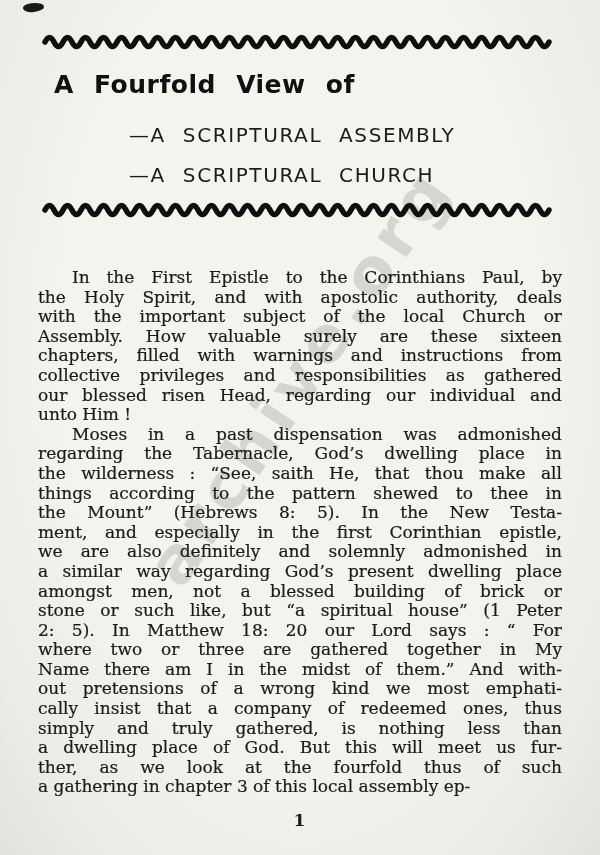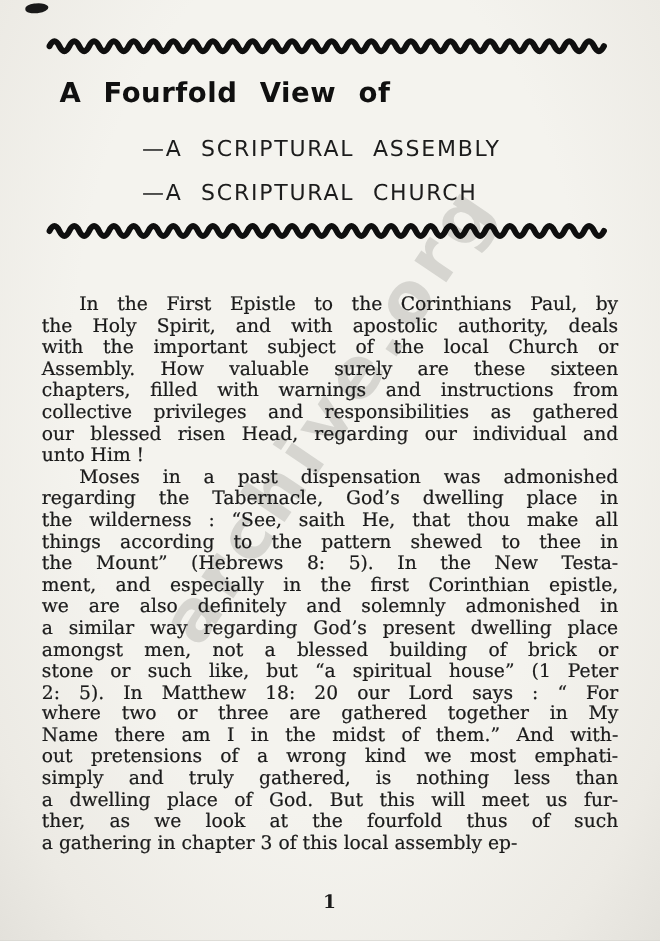--- a/index.html
+++ b/index.html
@@ -141,20 +141,21 @@
           <div class="line">the Mount” (Hebrews 8: 5).  In the New Testa-</div>
           <div class="line">ment, and especially in the first Corinthian epistle,</div>
           <div class="line">we are also definitely and solemnly admonished in</div>
           <div class="line">a similar way regarding God’s present dwelling place</div>
           <div class="line">amongst men, not a blessed building of brick or</div>
           <div class="line">stone or such like, but “a spiritual house” (1 Peter</div>
           <div class="line">2: 5).  In Matthew 18: 20 our Lord says : “ For</div>
           <div class="line">where two or three are gathered together in My</div>
           <div class="line">Name there am I in the midst of them.”  And with-</div>
           <div class="line">out pretensions of a wrong kind we most emphati-</div>
+          <div class="line">cally insist that a company of redeemed ones, thus</div>
           <div class="line">simply and truly gathered, is nothing less than</div>
           <div class="line">a dwelling place of God.  But this will meet us fur-</div>
           <div class="line">ther, as we look at the fourfold thus of such</div>
           <div class="line">a gathering in chapter 3 of this local assembly ep-</div>
         </div>
     </div>
 
     <div class="page-number">1</div>
 
   </div>

